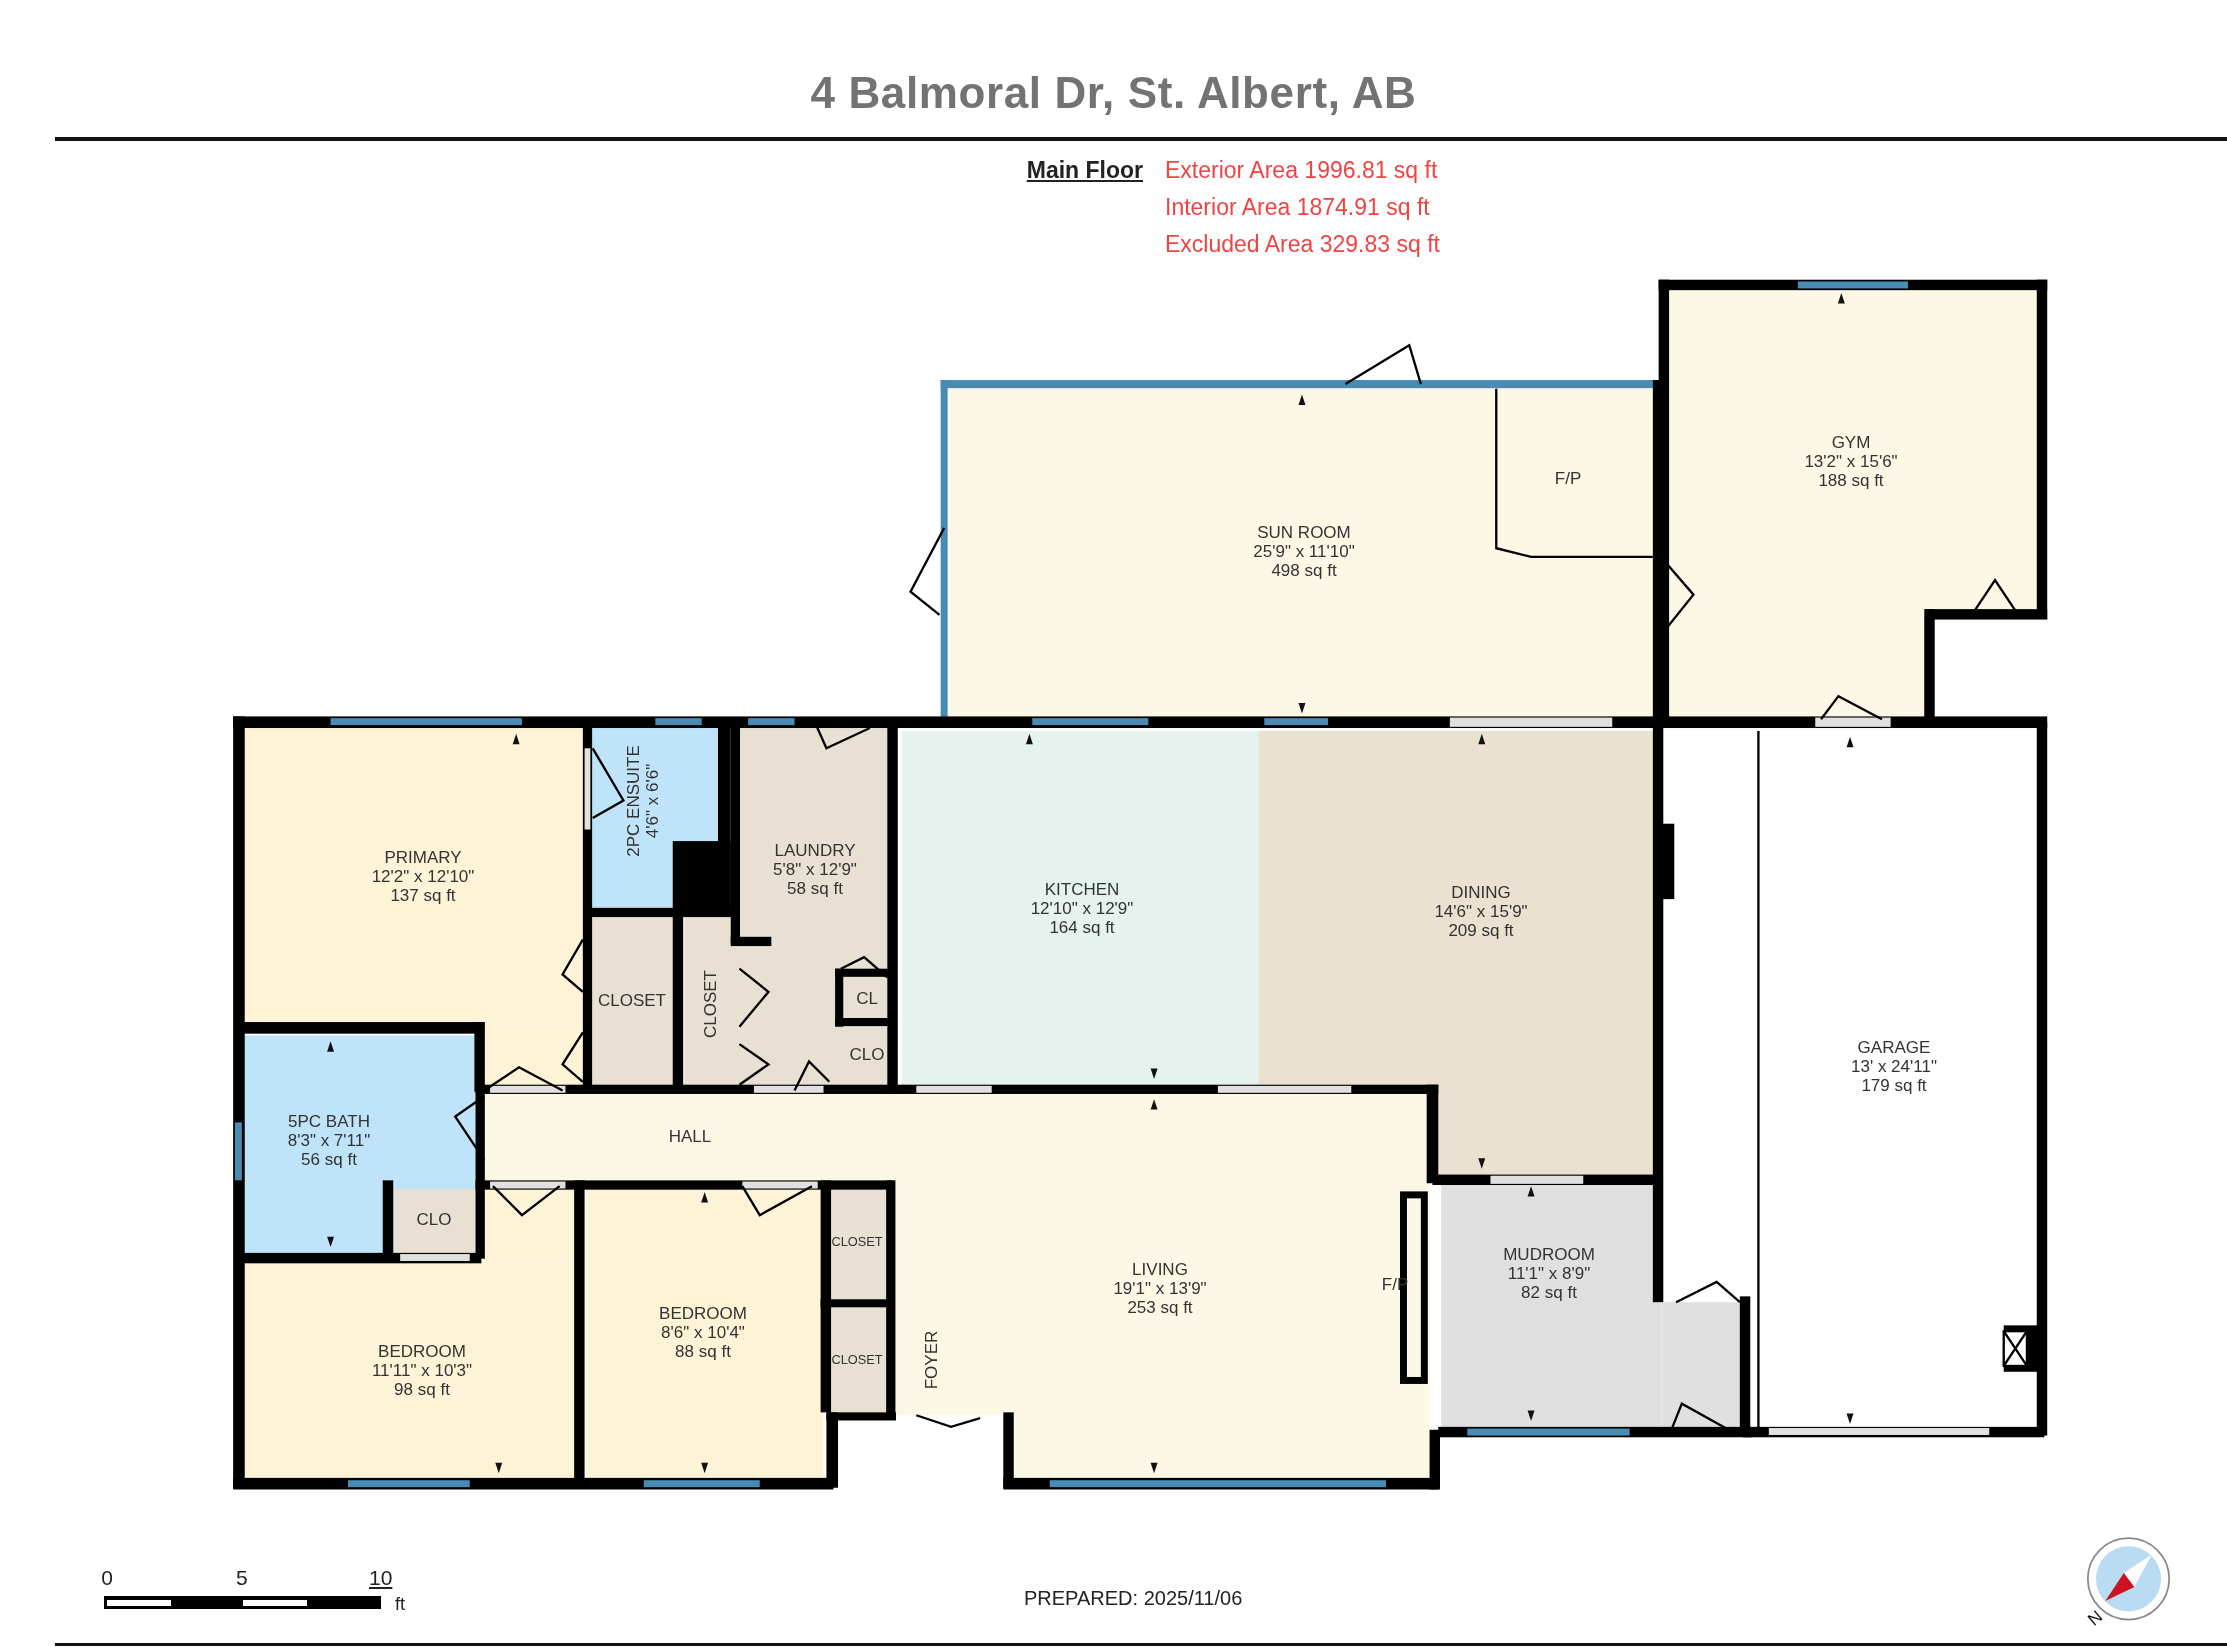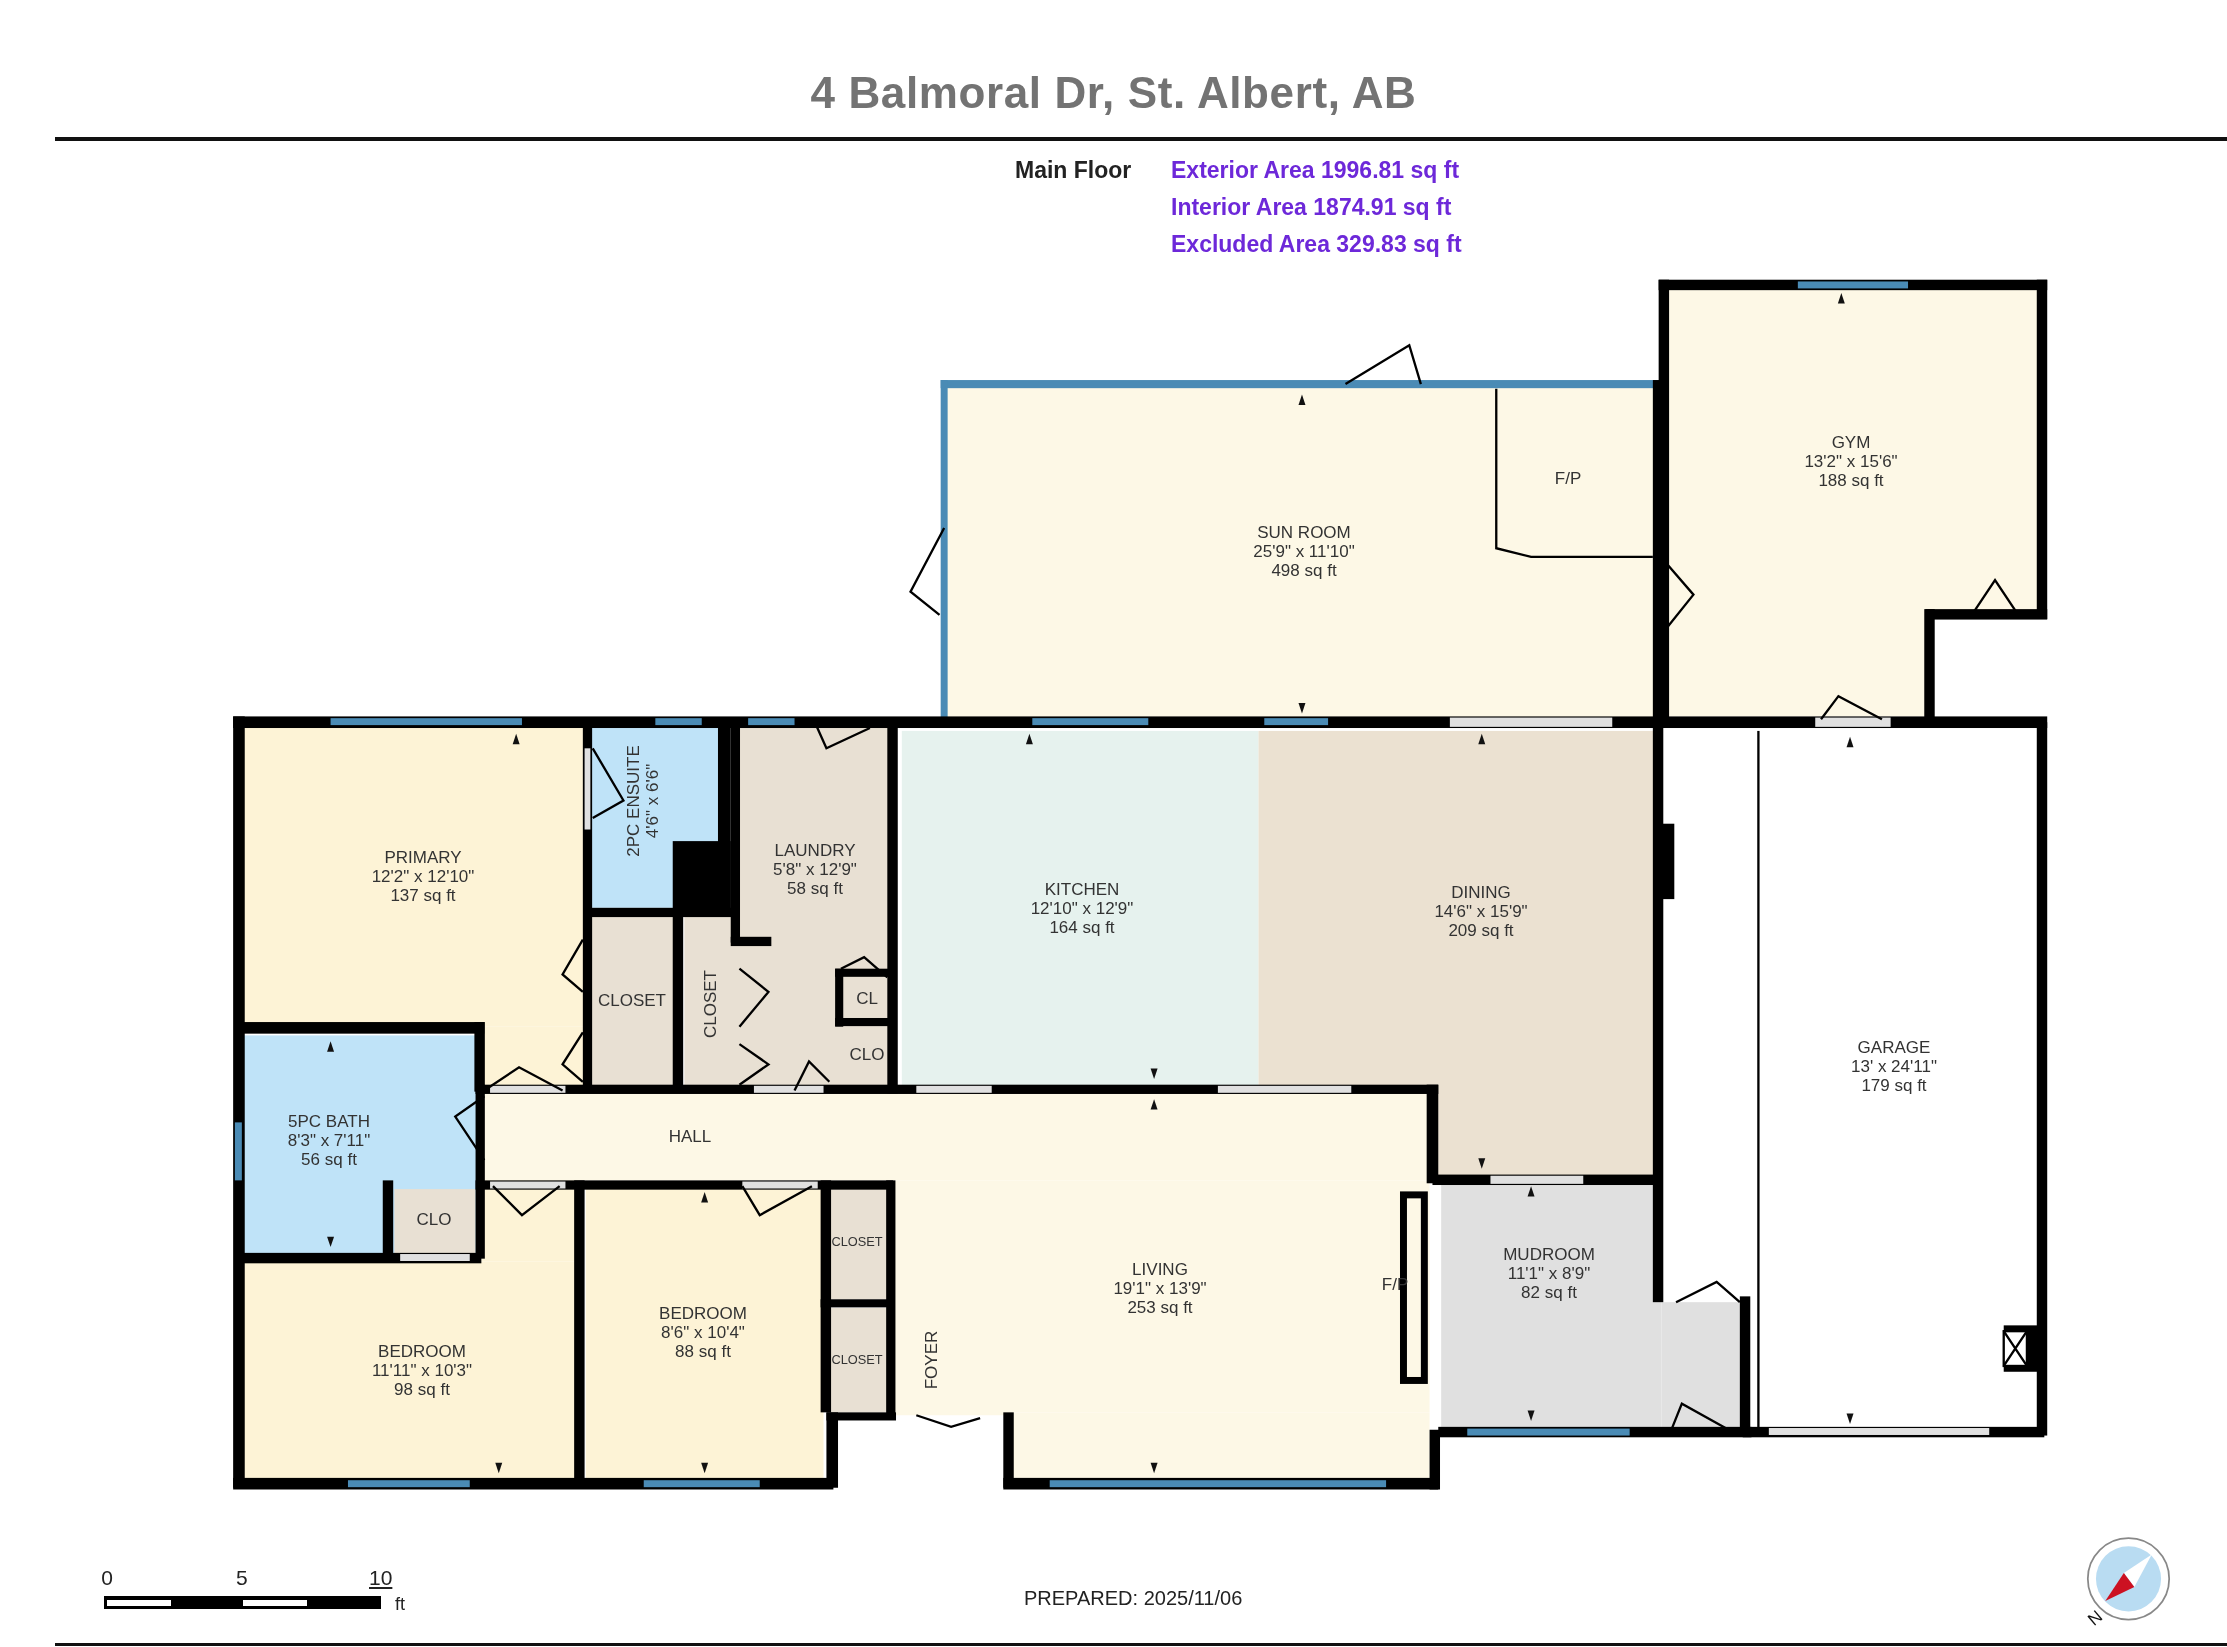--- a/index.html
+++ b/index.html
@@ -2,22 +2,22 @@
 <html style="font-size:9.3px"><head>
 <meta charset="utf-8">
 <style>
   html, body { margin: 0; padding: 0; background: #ffffff; }
   body { width: 2227px; height: 1648px; position: relative; overflow: hidden; font-family: "Liberation Sans", sans-serif; color: #222; }
   .title { position: absolute; left: 0; width: 2227px; top: 68px; text-align: center; font-size: 44px; font-weight: bold; color: #737373; letter-spacing: 0.6px; }
   .rule { position: absolute; left: 55px; right: 0; height: 4px; background: #111; }
   .rule.top { top: 137px; }
   .rule.bottom { top: 1643px; height: 2.9px; }
   .info { position: absolute; top: 152px; left: 1015px; font-size: 23px; line-height: 37px; }
-  .info .floor { position: absolute; left: 0; top: 0; font-weight: bold; width: 128px; text-align: left; }
-  .info .areas { position: absolute; left: 156px; top: 0; white-space: nowrap; color: #6d28d9; font-weight: bold; }
+  .info .floor { position: absolute; left: 0; top: 0; font-weight: bold; width: 128px; text-align: right; text-decoration: underline; }
+  .info .areas { position: absolute; left: 150px; top: 0; white-space: nowrap; color: #ef4444; }
   svg#plan { position: absolute; left: 0; top: 0; }
   .room-label { position: absolute; text-align: center; font-size: 17px; line-height: 19px; color: #333; transform: translate(-50%, -50%); white-space: nowrap; }
   .room-label .name { display: block; }
   .room-label .dims, .room-label .area { display: block; }
   .small-label { position: absolute; font-size: 17px; color: #333; transform: translate(-50%, -50%); white-space: nowrap; }
   .tiny-label { font-size: 12.8px; }
   .vert { transform: translate(-50%, -50%) rotate(-90deg); }
   .footer-prepared { position: absolute; left: 1024px; top: 1587px; font-size: 20px; color: #222; }
   .scale { position: absolute; left: 99px; top: 1566px; width: 325px; height: 64px; }
   .scale .tick { position: absolute; top: 0; font-size: 21px; color: #222; }

